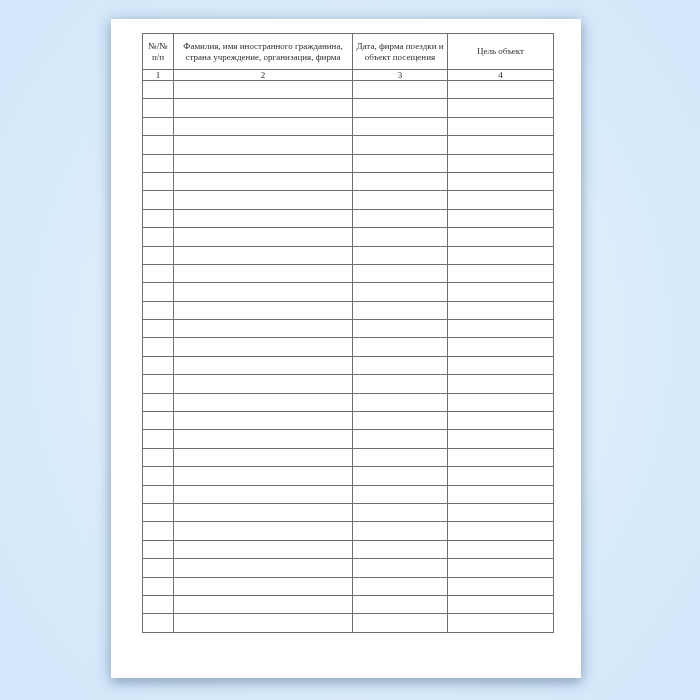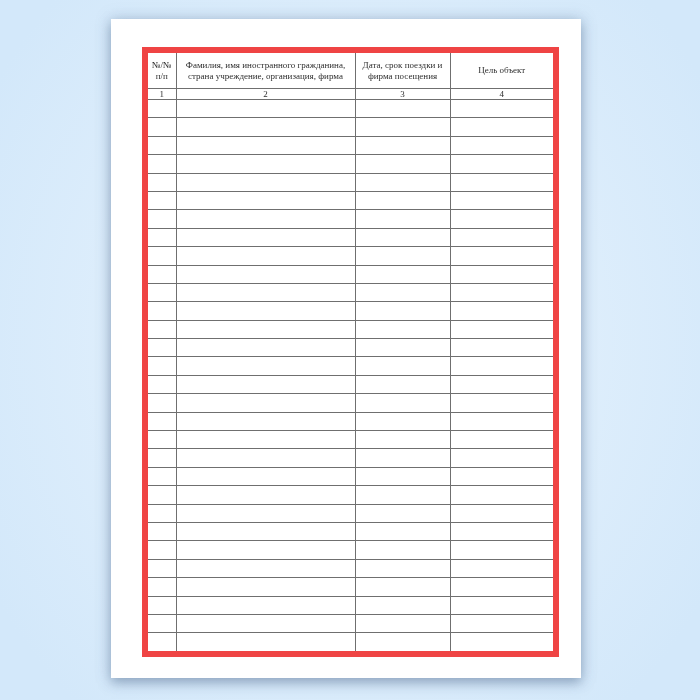--- a/index.html
+++ b/index.html
@@ -25,25 +25,25 @@
     top: 19px;
     width: 470px;
     height: 659px;
     background: #ffffff;
     box-shadow: 0 5px 11px rgba(96, 122, 155, 0.50),
                 0 0 14px rgba(110, 138, 170, 0.35);
   }
   table.form-table {
     position: absolute;
     left: 31px;
-    top: 28px;
+    top: 14px;
     width: 411px;
     border-collapse: collapse;
     table-layout: fixed;
-    border: 6px solid #ef4444;
+    border: 1px solid #ef4444;
     font-family: Liberation Serif, serif;
   }
   table.form-table th,
   table.form-table td {
     border: 1px solid #6f6f6f;
     padding: 0 3px;
     text-align: center;
     vertical-align: middle;
     color: #2e2e2e;
     overflow: hidden;
@@ -73,21 +73,21 @@
       <colgroup>
         <col style="width:31px">
         <col style="width:179px">
         <col style="width:95px">
         <col style="width:106px">
       </colgroup>
       <thead>
         <tr class="header-row">
           <th>№/№ п/п</th>
           <th>Фамилия, имя иностранного гражданина, страна учреждение, организация, фирма</th>
-          <th>Дата, срок поездки и фирма посещения</th>
+          <th>Дата, фирма поездки и объект посещения</th>
           <th>Цель объект</th>
         </tr>
         <tr class="number-row">
           <td>1</td>
           <td>2</td>
           <td>3</td>
           <td>4</td>
         </tr>
       </thead>
       <tbody class="empty-rows" id="empty-rows">

